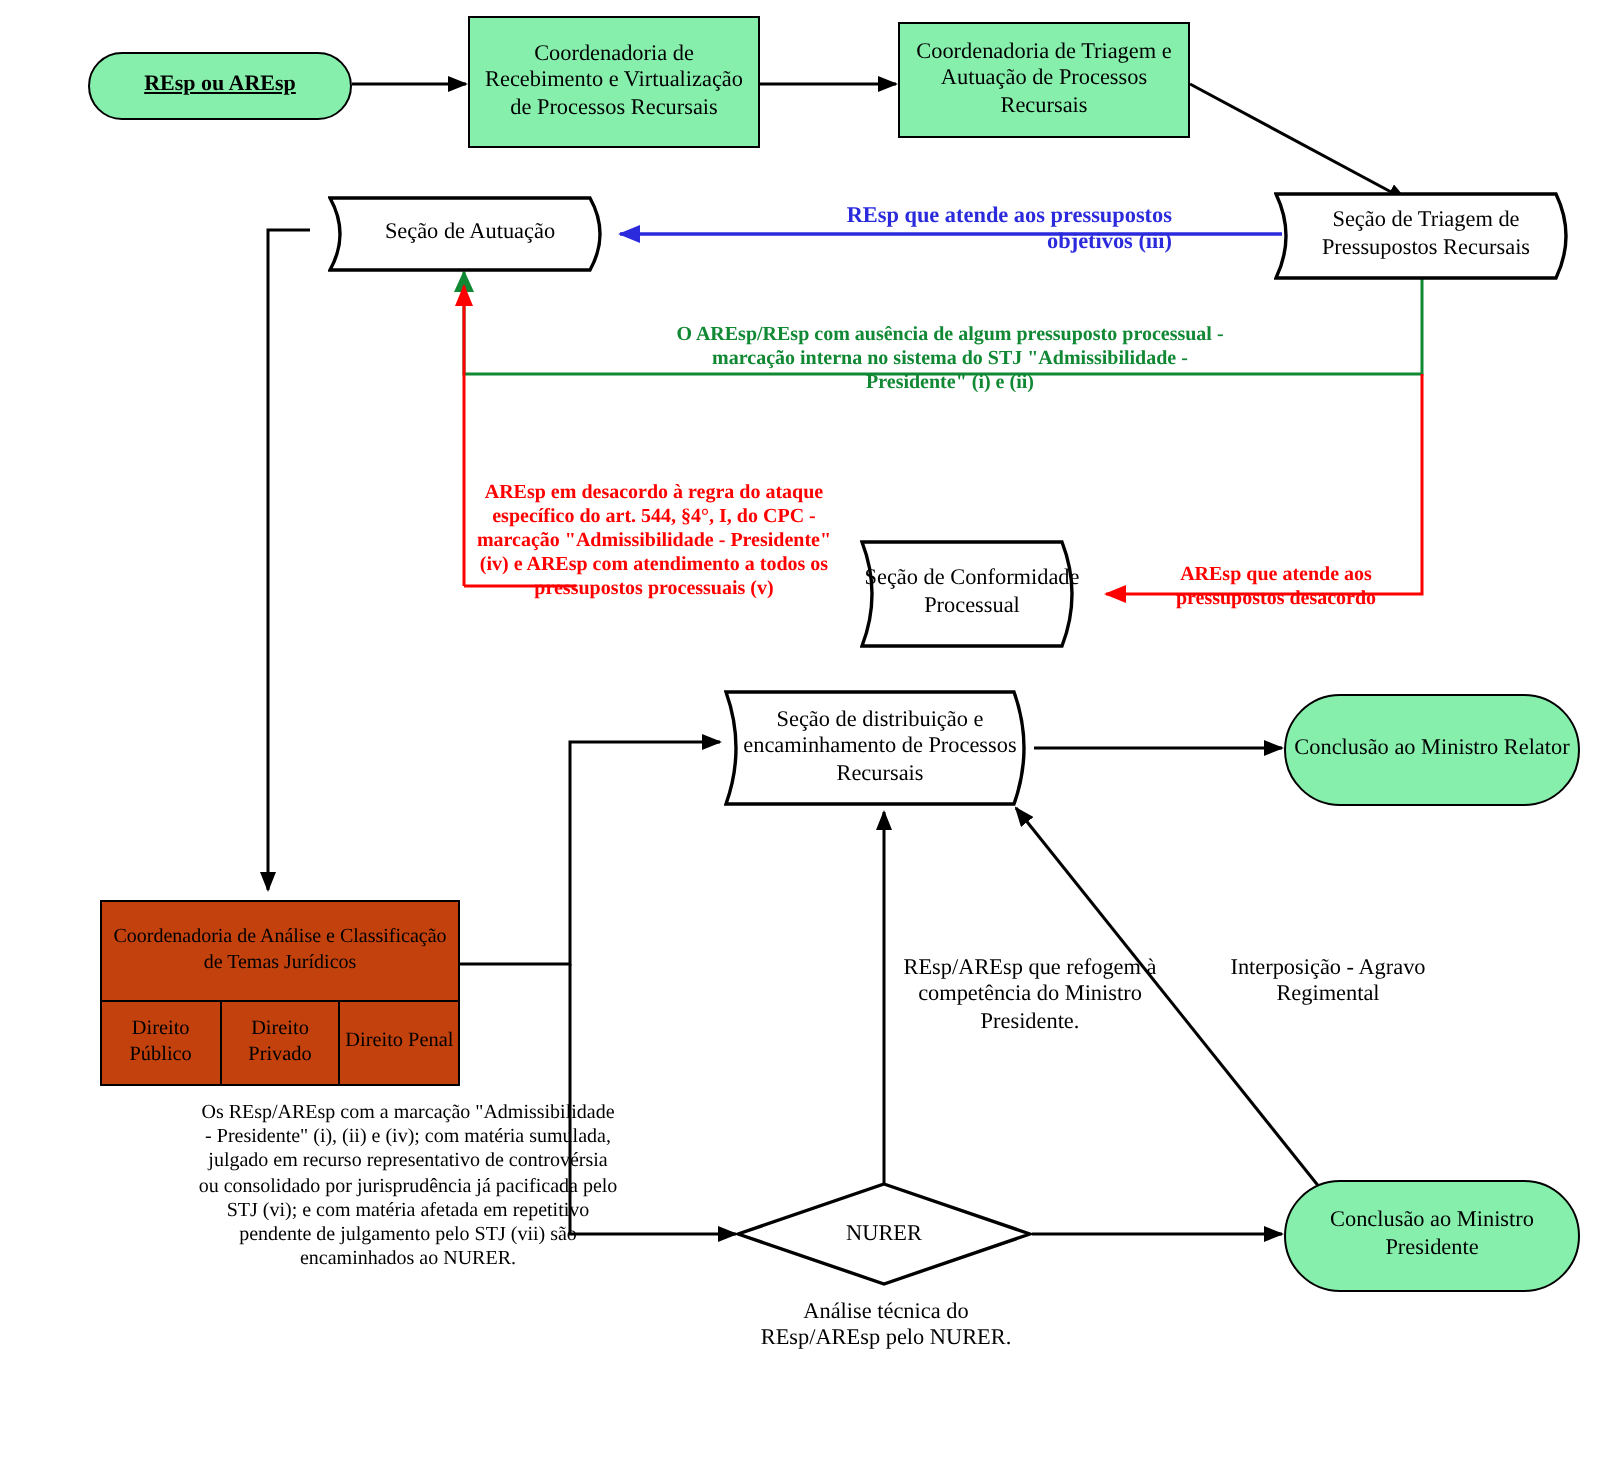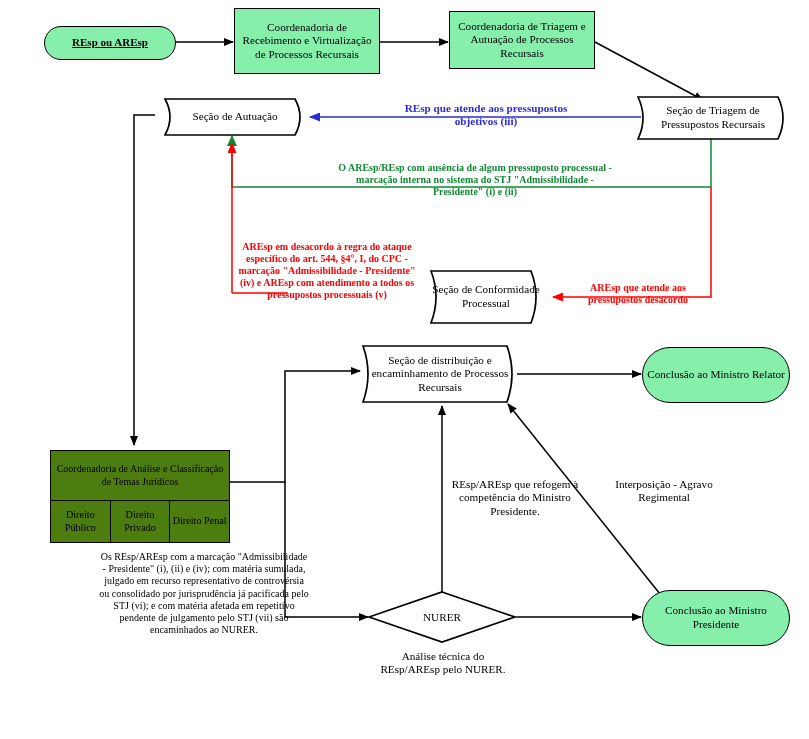--- a/index.html
+++ b/index.html
@@ -78,21 +78,21 @@
   .fs12 { font-size: 11px; }
 
   .blue { color: #2b2bdd; }
   .green { color: #118833; }
   .red { color: #ff0000; }
 
   
   .compound {
     position: absolute;
     border: 1.8px solid #000;
-    background: #4d7c0f;
+    background: #c2410c;
     display: flex;
     flex-direction: column;
   }
   .compound .head {
     flex: 1 1 auto;
     display: flex; align-items: center; justify-content: center;
     text-align: center; line-height: 1.22;
   }
   .compound .subrow {
     display: flex;
@@ -248,21 +248,21 @@
       </div>
       <div class="cell fs10">
         <span>Direito Privado</span>
       </div>
       <div class="cell fs10">
         <span>Direito Penal</span>
       </div>
     </div>
   </div>
 
-  <div class="edge-label fs11 bold blue" style="left:386px; top:102px; width:200px;">
+  <div class="edge-label fs11 bold blue" style="left:386px; top:102px; width:200px;text-align:right;">
     <span>REsp que atende aos pressupostos objetivos (iii)</span>
   </div>
 
   <div class="edge-label fs105 bold green" style="left:334px; top:162px; width:282px;">
     <span>O AREsp/REsp com ausência de algum pressuposto processual - marcação interna no sistema do STJ "Admissibilidade - Presidente" (i) e (ii)</span>
   </div>
 
   <div class="edge-label fs105 bold red" style="left:235px; top:241px; width:184px;font-family:Liberation Serif, serif;">
     <span>AREsp em desacordo à regra do ataque específico do art. 544, §4°, I, do CPC - marcação "Admissibilidade - Presidente" (iv) e AREsp com atendimento a todos os pressupostos processuais (v)</span>
   </div>

